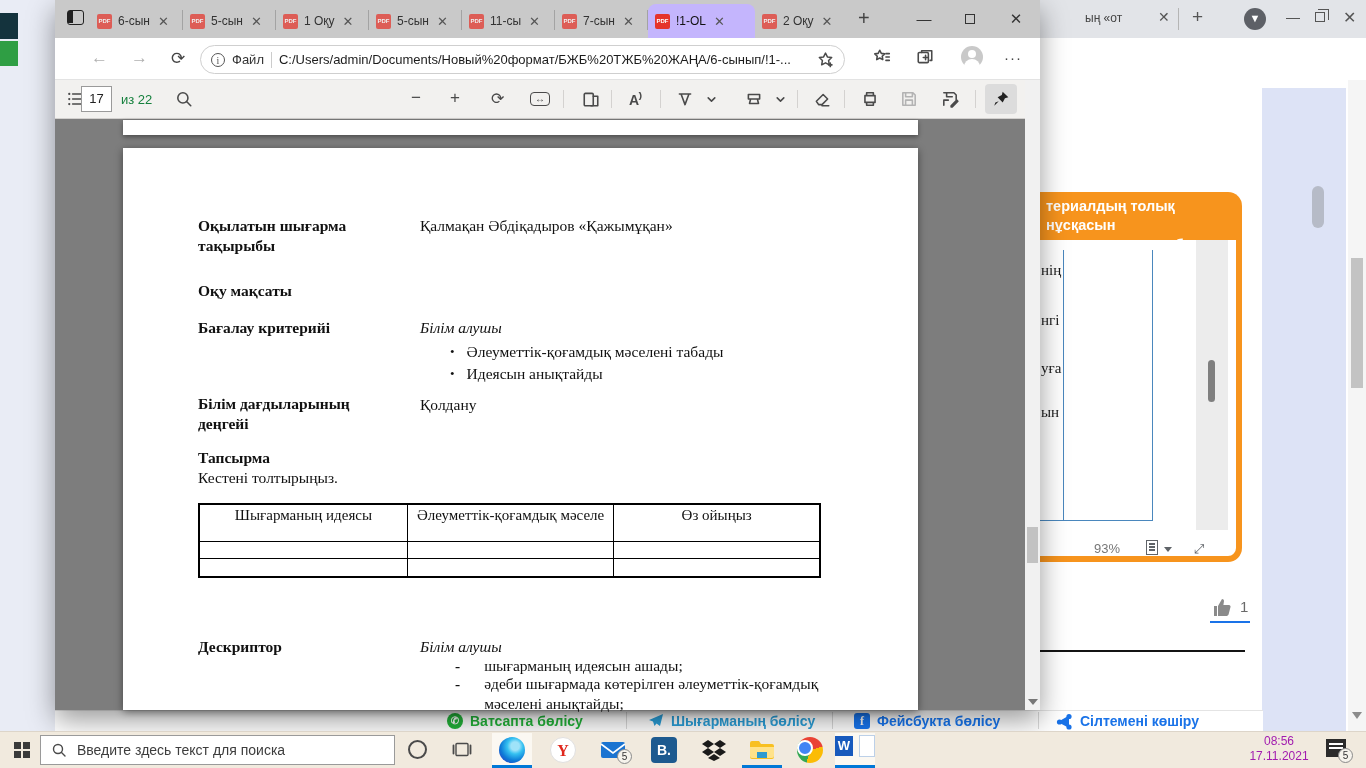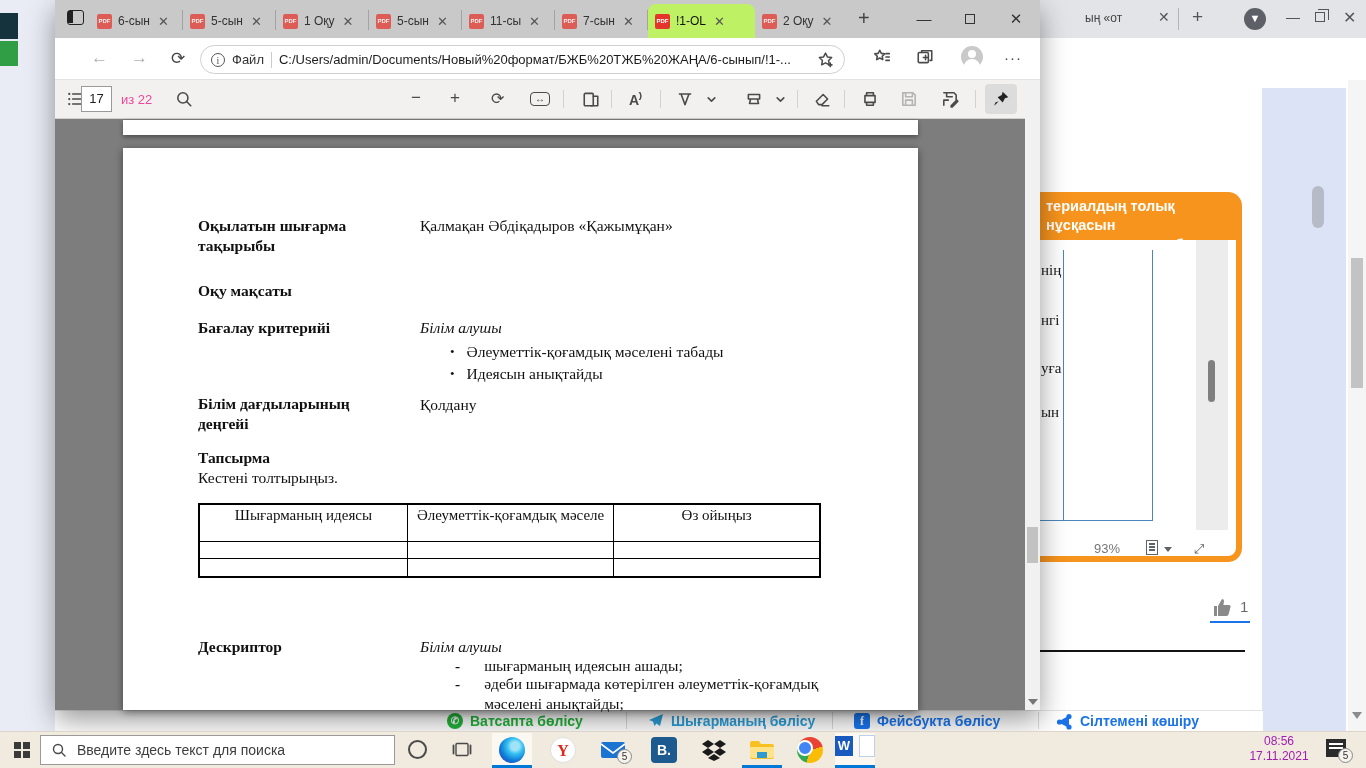--- a/index.html
+++ b/index.html
@@ -69,21 +69,21 @@
   .fb-icon { width:16px; height:16px; border-radius:3px; background:#1877f2; color:#fff; font-size:12px;
       font-weight:bold; text-align:center; line-height:16px; font-family:"Liberation Serif",serif; }
 
   
   .edge { left:55px; top:0; width:985px; height:710px; background:#fff; box-shadow:0 10px 26px rgba(0,0,0,.4); }
   .tabbar { left:0; top:0; width:985px; height:38px; background:#c9c9c9; }
   .tab-switcher { left:12px; top:10px; width:17px; height:15px; border:1.6px solid #222; border-radius:3px; }
   .tab-switcher::after { content:""; position:absolute; left:0; top:0; width:5px; height:12px; background:#222; }
   .tab { top:4px; height:34px; display:flex; align-items:center; gap:6px; padding:0 7px; font-size:12px; color:#333; }
   .tab .sep { position:absolute; right:0; top:6px; width:1px; height:20px; background:#a3a3a3; }
-  .tab.active { background:#bef264; border-radius:8px 8px 0 0; color:#111; }
+  .tab.active { background:#c4b5fd; border-radius:8px 8px 0 0; color:#111; }
   .pdficon { width:15px; height:15px; background:#e5342b; border-radius:2px; color:#fff; font-size:6px;
       font-weight:bold; text-align:center; line-height:15px; flex:none; }
   .tab:not(.active) .pdficon { opacity:.72; }
   .tab-close { color:#555; font-size:13px; margin-left:2px; }
   .tab-label { white-space:nowrap; overflow:hidden; max-width:48px; }
   .newtab-btn { left:803px; top:7px; font-size:20px; color:#444; }
   .winctl { top:0; width:46px; height:38px; text-align:center; line-height:38px; font-size:15px; color:#333; }
   .winctl.max span { display:inline-block; width:10px; height:10px; border:1px solid #333; }
 
   .addrbar { left:0; top:38px; width:985px; height:42px; background:#fff; border-bottom:1px solid #e3e3e3; }
@@ -94,21 +94,21 @@
       text-align:center; line-height:13px; font-family:"Liberation Serif",serif; flex:none; }
   .url-scheme { font-size:13px; color:#333; }
   .url-div { width:1px; height:16px; background:#ccc; }
   .url-text { font-size:13px; color:#1c1c1c; white-space:nowrap; overflow:hidden; flex:1; }
 
   .pdfbar { left:0; top:80px; width:985px; height:39px; background:#f2f1ef; border-bottom:1px solid #d2d0ce; }
   .pb-ic { top:90px; color:#4a4a4a; }
   .pb-sep { top:90px; width:1px; height:18px; background:#d4d2d0; }
   .page-box { left:26px; top:86px; width:31px; height:26px; background:#fff; border:1px solid #9a9a9a;
       font-size:13px; color:#222; text-align:center; line-height:24px; }
-  .page-of { left:66px; top:92px; font-size:13px; color:#ec4899;text-align:right; }
+  .page-of { left:66px; top:92px; font-size:13px; color:#15803d;text-align:right; }
   .pin-bg { left:930px; top:84px; width:32px; height:30px; background:#dcdcdc; border-radius:4px; }
   .pdf-scroll-up { left:969px; top:84px; width:16px; height:14px; color:#555; font-size:8px; text-align:center; line-height:14px; }
 
   .pdf-content { left:0; top:119px; width:970px; height:591px; background:#7d7d7d; }
   .pdf-scrollbar { left:970px; top:80px; width:15px; height:630px; background:#f1f1f1; }
   .pdf-thumb { left:972px; top:527px; width:11px; height:36px; background:#c2c2c2; }
   .pdf-scroll-down { left:973px; top:699px; width:0; height:0; border-left:5px solid transparent;
       border-right:5px solid transparent; border-top:6px solid #777; }
 
   .page-prev { left:68px; top:1px; width:795px; height:15px; background:#fff; box-shadow:0 2px 5px rgba(0,0,0,.4); }

